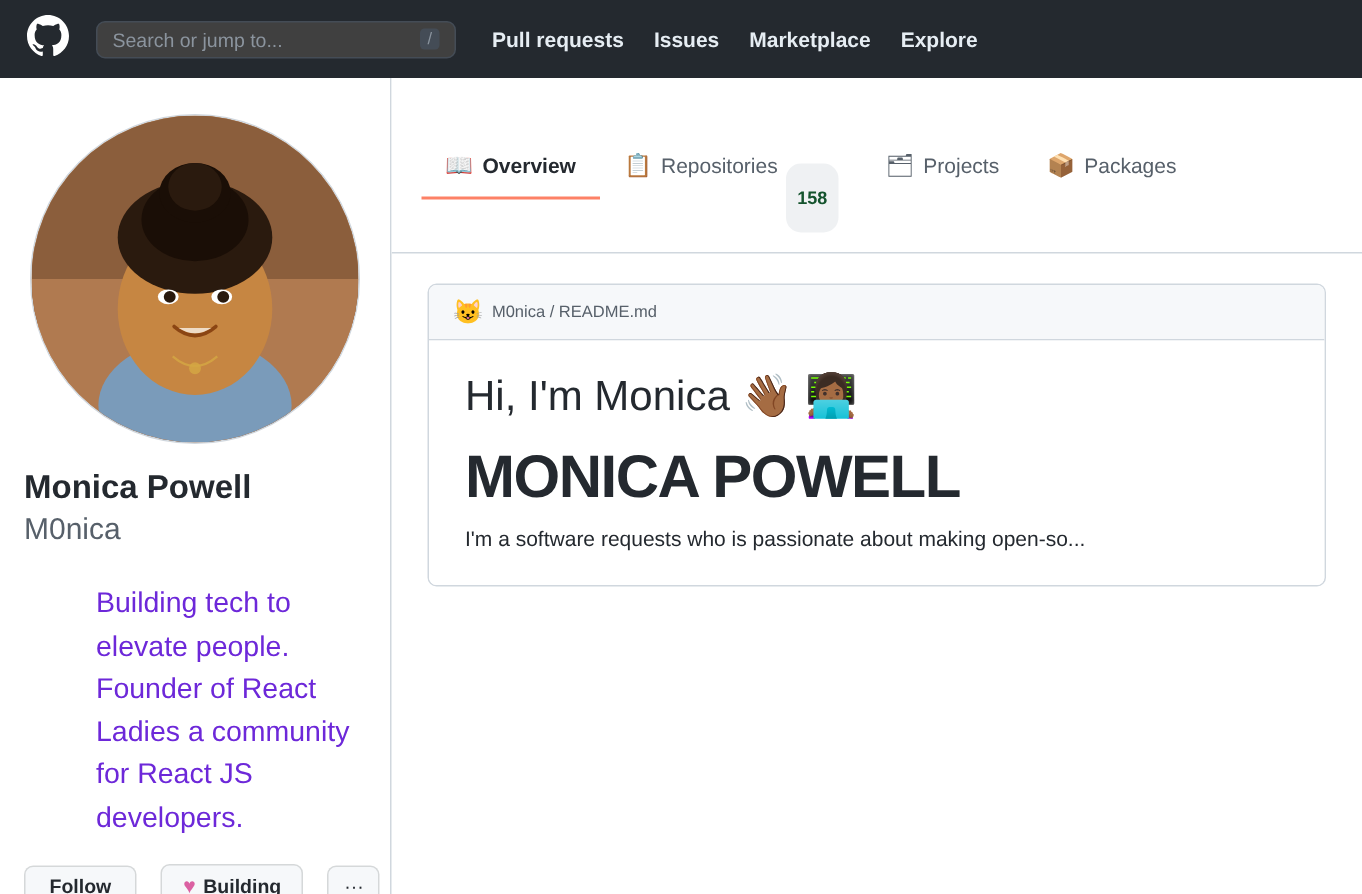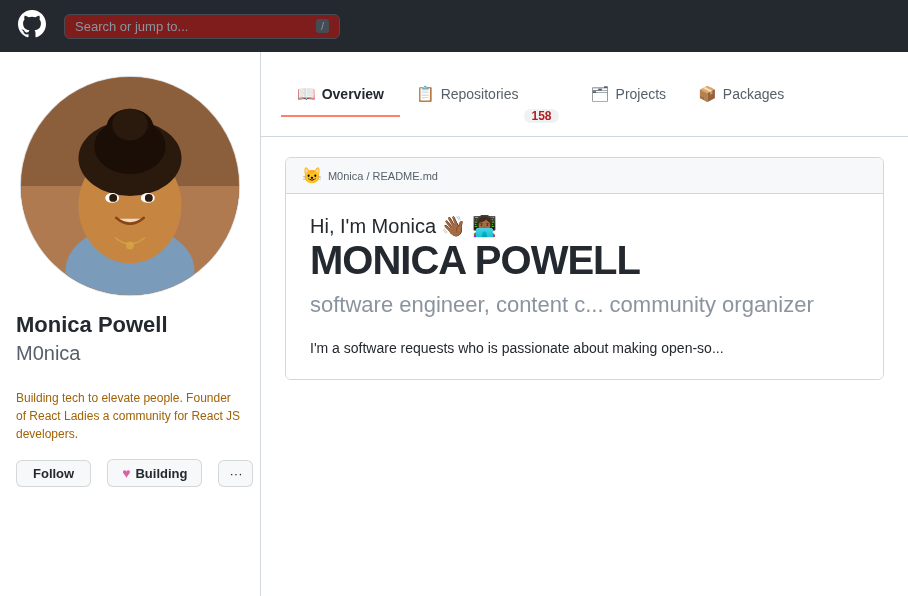--- a/index.html
+++ b/index.html
@@ -13,26 +13,26 @@
       align-items: center;
       padding: 0 16px;
       gap: 16px;
     }
     .navbar-logo {
       width: 32px; height: 32px;
       flex-shrink: 0;
     }
     .search-box {
       display: flex; align-items: center;
-      background: #7f1d1d;
+      background: #404040;
       border: 1px solid #444c56;
       border-radius: 6px;
       padding: 4px 10px;
       gap: 8px;
-      width: 276px;
+      width: 240px;
       color: #8b949e;
       font-size: 13px;
       cursor: text;
     }
     .search-box .slash-badge {
       background: #444c56;
       border-radius: 3px;
       padding: 1px 5px;
       font-size: 11px;
       color: #8b949e;
@@ -90,24 +90,25 @@
       color: #24292f;
       margin-bottom: 4px;
     }
     .profile-username {
       font-size: 20px;
       color: #57606a;
       font-weight: 300;
       margin-bottom: 24px;
     }
     .profile-bio {
-      font-size: 12px;
-      color: #a16207;
+      font-size: 19px;
+      color: #6d28d9;
       line-height: 1.5;
       margin-bottom: 16px;
+      margin-left: 48px;
     }
     .action-buttons {
       display: flex;
       gap: 16px;
       align-items: center;
     }
     .btn-follow {
       background: #f6f8fa;
       border: 1px solid rgba(27,31,36,0.15);
       border-radius: 6px;
@@ -167,23 +168,23 @@
       white-space: nowrap;
     }
     .tab-item.active {
       color: #24292f;
       font-weight: 600;
       border-bottom-color: #fd8166;
     }
     .tab-count {
       background: rgba(175,184,193,0.2);
       border-radius: 10px;
-      padding: 0 7px;
+      padding: 16px 7px;
       font-size: 12px;
-      color: #b91c1c;
+      color: #14532d;
       font-weight: 600;
       margin-top: 45px;
     }
     .tab-icon { font-size: 15px; }
 
     
     .readme-container {
       padding: 20px 24px;
       overflow-y: auto;
       flex: 1;
@@ -201,22 +202,23 @@
       font-size: 13px;
       color: #57606a;
     }
     .readme-header .cat-icon { font-size: 16px; }
     .readme-header .repo-path { font-size: 11px; }
     .readme-body {
       padding: 20px 24px;
       background: #fff;
     }
     .readme-greeting {
-      font-size: 20px;
-      color: #24292f;
+      font-size: 28px;
+      color: #24292f;
+      margin-bottom: 16px;
     }
     .readme-name-big {
       font-size: 40px;
       font-weight: 900;
       color: #24292f;
       letter-spacing: -1px;
       margin-bottom: 8px;
       line-height: 1.1;
     }
     .readme-tagline {
@@ -240,20 +242,26 @@
     <svg class="navbar-logo" viewBox="0 0 32 32" fill="white" xmlns="http://www.w3.org/2000/svg">
       <path d="M16 2C8.27 2 2 8.27 2 16c0 6.18 4.01 11.42 9.57 13.27.7.13.96-.3.96-.67v-2.34c-3.9.85-4.72-1.88-4.72-1.88-.63-1.62-1.55-2.05-1.55-2.05-1.27-.87.1-.85.1-.85 1.4.1 2.14 1.44 2.14 1.44 1.25 2.14 3.27 1.52 4.07 1.16.13-.9.49-1.52.89-1.87-3.11-.35-6.38-1.56-6.38-6.93 0-1.53.55-2.78 1.44-3.76-.14-.35-.63-1.78.14-3.71 0 0 1.17-.37 3.85 1.44a13.38 13.38 0 0 1 7 0c2.67-1.81 3.84-1.44 3.84-1.44.77 1.93.28 3.36.14 3.71.9.98 1.44 2.23 1.44 3.76 0 5.38-3.28 6.57-6.4 6.91.5.43.95 1.29.95 2.6v3.85c0 .37.25.81.96.67C25.99 27.42 30 22.18 30 16c0-7.73-6.27-14-14-14z"></path>
     </svg>
   </div>
 
   <div class="search-box">
     <span>Search or jump to...</span>
     <span class="slash-badge">/</span>
   </div>
 
+  <div class="nav-links">
+    <a class="nav-link">Pull requests</a>
+    <a class="nav-link">Issues</a>
+    <a class="nav-link">Marketplace</a>
+    <a class="nav-link">Explore</a>
+  </div>
 </nav>
 
 <div class="main-container">
 
   <aside class="sidebar">
 
     <div class="avatar-container">
       <div class="avatar-img">
         <svg class="avatar-svg" viewBox="0 0 220 220" xmlns="http://www.w3.org/2000/svg">
 
@@ -329,20 +337,19 @@
       <div class="readme-card">
 
         <div class="readme-header">
           <span class="cat-icon">😺</span>
           <span class="repo-path">M0nica / README.md</span>
         </div>
 
         <div class="readme-body">
           <p class="readme-greeting">Hi, I'm Monica 👋🏾 👩🏾‍💻</p>
           <h2 class="readme-name-big">MONICA POWELL</h2>
-          <p class="readme-tagline">software engineer, content c... community organizer</p>
           <p class="readme-intro">I'm a software requests who is passionate about making open-so...</p>
         </div>
       </div>
     </div>
   </div>
 
 </div>
 
 </body></html>

